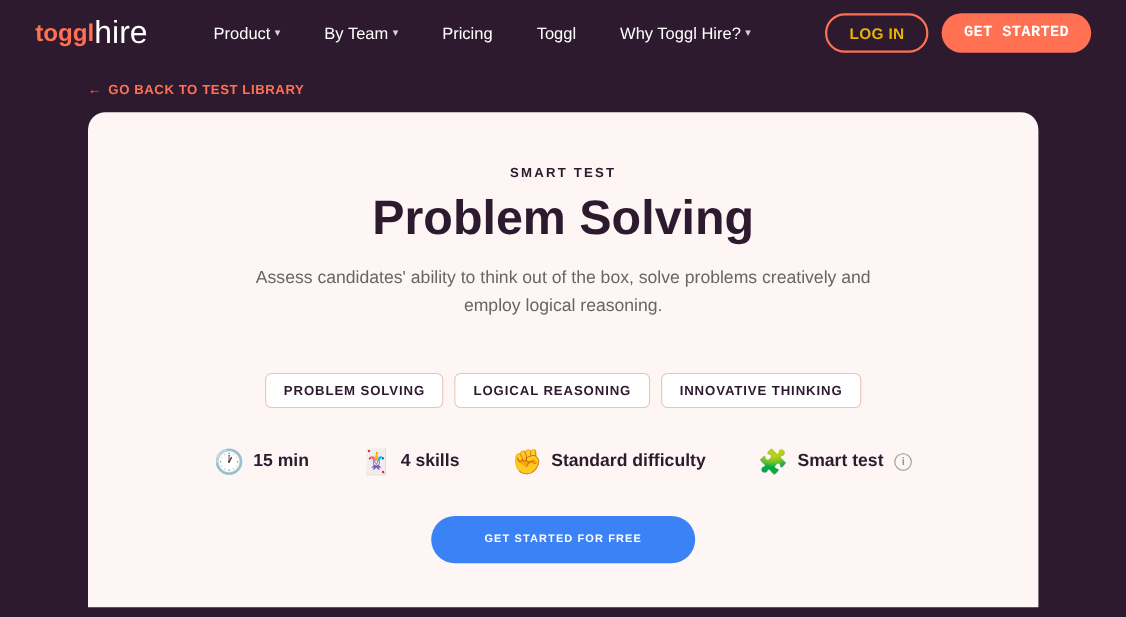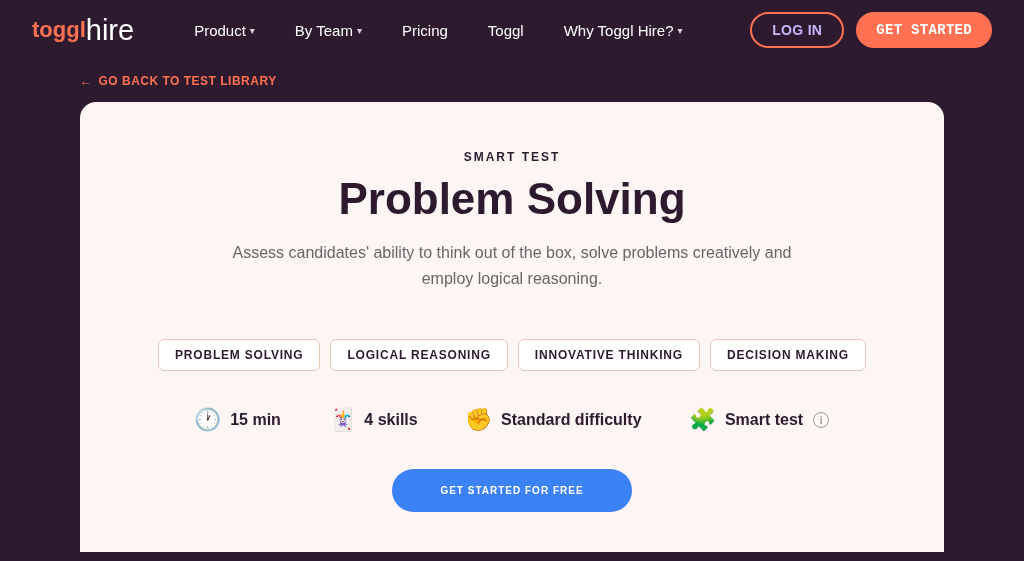--- a/index.html
+++ b/index.html
@@ -58,21 +58,21 @@
       font-size: 10px;
       opacity: 0.8;
     }
     .nav-actions {
       display: flex;
       align-items: center;
       gap: 12px;
     }
     .btn-login {
       border: 2px solid #ff7152;
-      color: #c4b5fd;
+      color: #eab308;
       background: transparent;
       padding: 8px 20px;
       border-radius: 24px;
       font-size: 14px;
       font-weight: 700;
       cursor: pointer;
       letter-spacing: 0.3px;
     }
     .btn-get-started {
       background: #ff7152;
@@ -255,21 +255,20 @@
 
 <div class="content-wrapper">
   <div class="smart-test-label">SMART TEST</div>
   <h1 class="page-title">Problem Solving</h1>
   <p class="page-description">Assess candidates' ability to think out of the box, solve problems creatively and employ logical reasoning.</p>
 
   <div class="tags-row">
     <span class="tag">PROBLEM SOLVING</span>
     <span class="tag">LOGICAL REASONING</span>
     <span class="tag">INNOVATIVE THINKING</span>
-    <span class="tag">DECISION MAKING</span>
   </div>
 
   <div class="stats-row">
     <div class="stat-item">
       <span class="stat-icon">🕐</span>
       <span>15 min</span>
     </div>
     <div class="stat-item">
       <span class="stat-icon">🃏</span>
       <span>4 skills</span>

